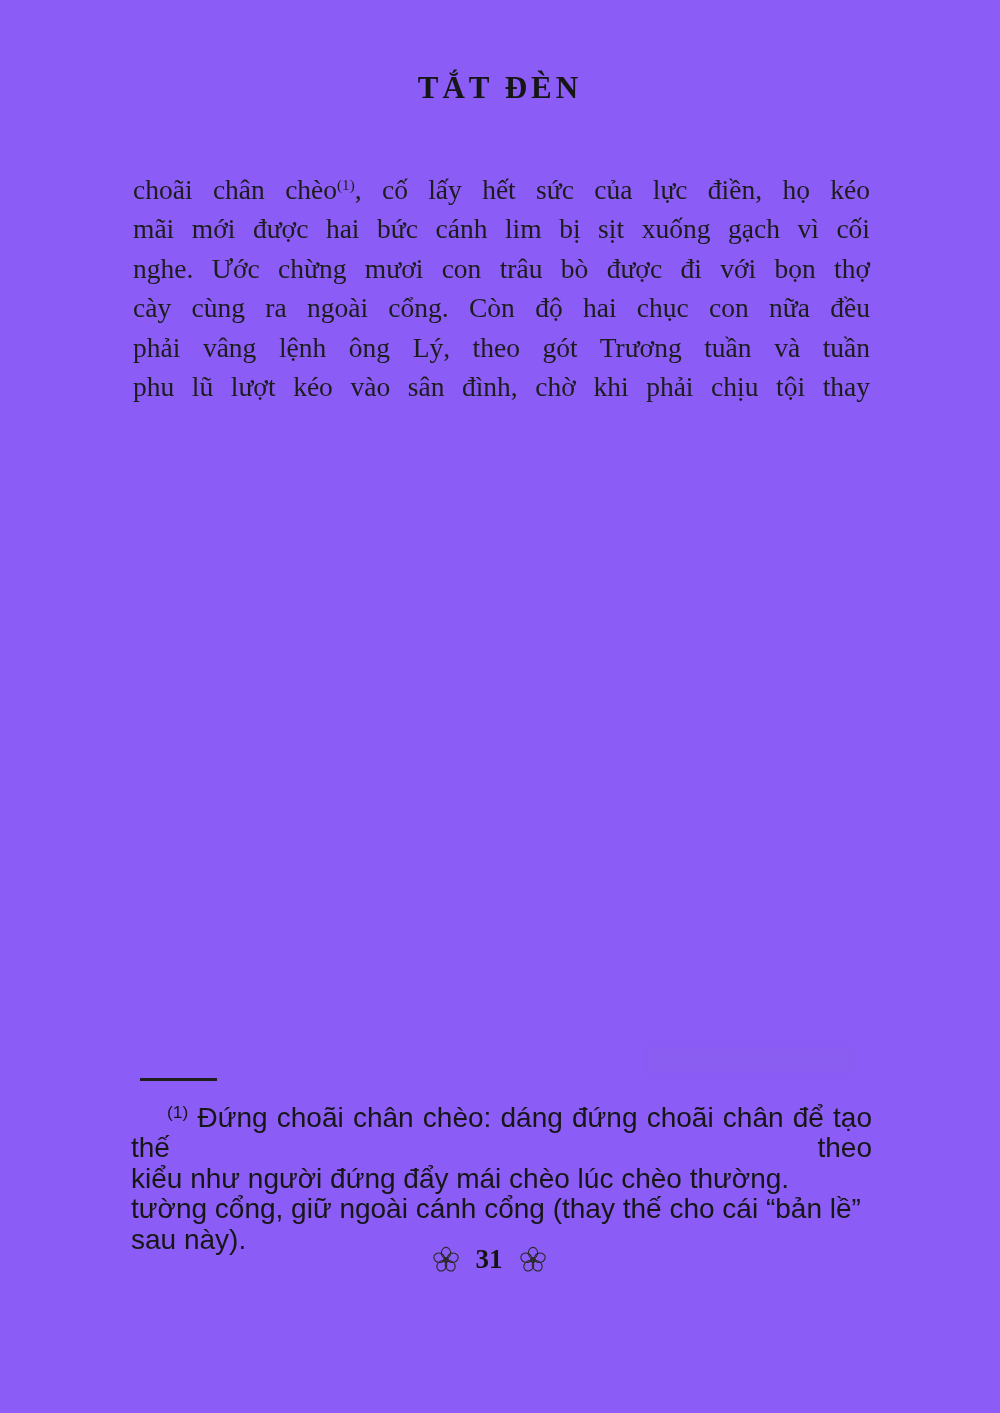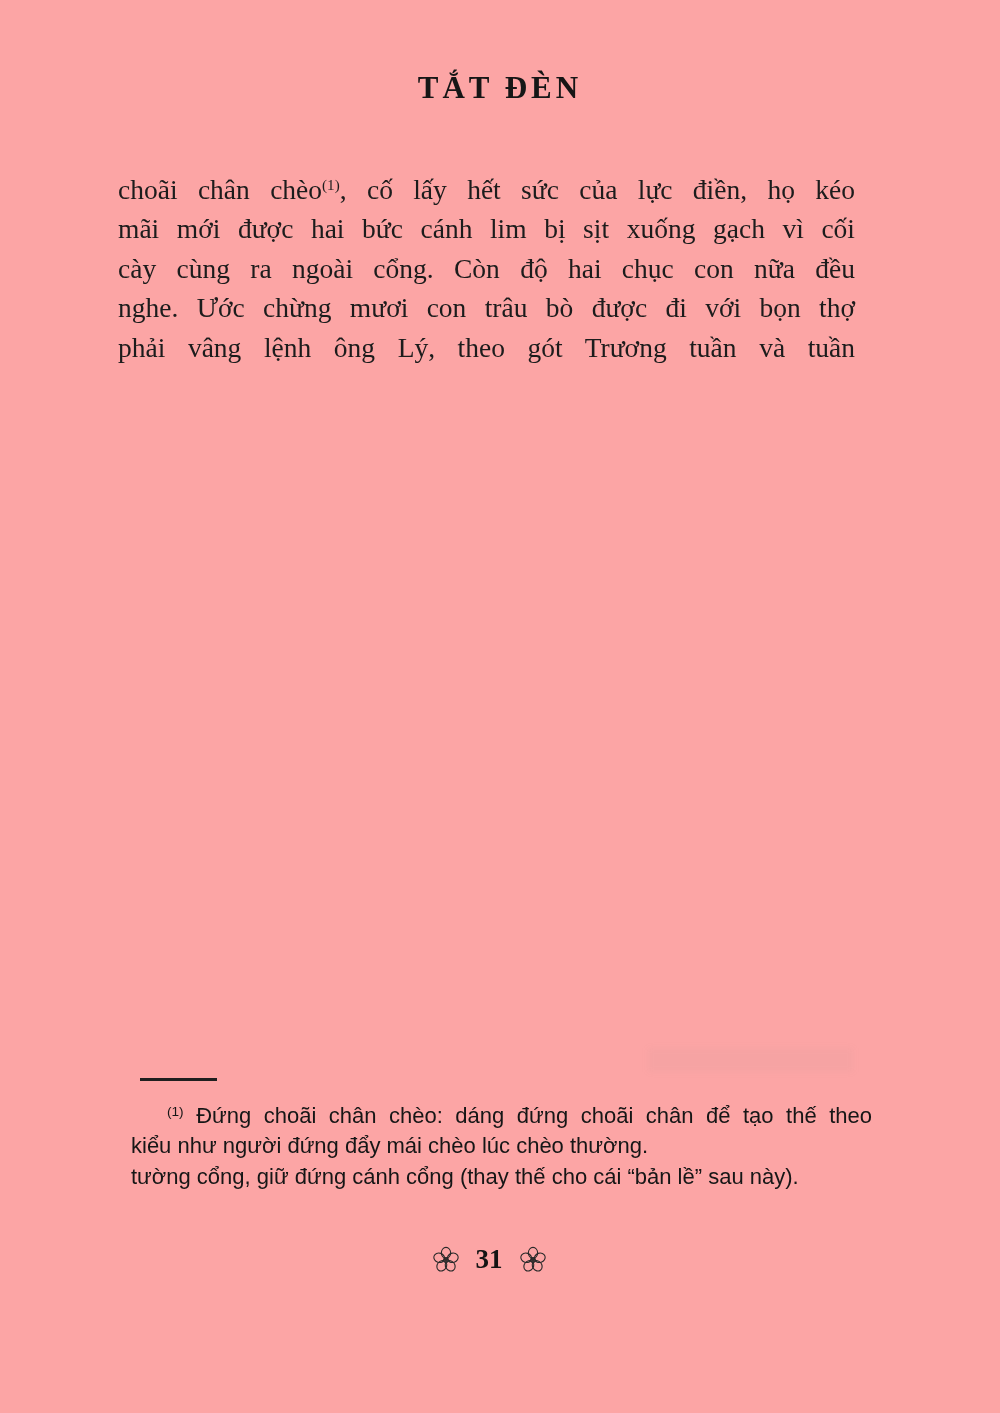--- a/index.html
+++ b/index.html
@@ -1,39 +1,39 @@
 <!DOCTYPE html>
 <html><head>
 <meta charset="utf-8">
 <style>
   html, body { margin: 0; padding: 0; background: #ffffff; }
   .page {
     position: relative;
     width: 1000px;
     height: 1413px;
-    background: #fca5a5;
+    background: #8b5cf6;
     color: #1b1b1b;
     font-family: "Liberation Serif", serif;
     overflow: hidden;
   }
   .book-title {
     position: absolute;
     top: 70px;
     left: 0;
     width: 100%;
     text-align: center;
     font-size: 31px;
     font-weight: 600;
     letter-spacing: 4px;
     color: #161616;
   }
   .body-text {
     position: absolute;
     top: 166px;
-    left: 118px;
+    left: 133px;
     width: 737px;
     font-size: 27.5px;
     line-height: 39.4px;
     color: #1c1c1c;
   }
   .bline { min-height: 39.4px; }
   .justify { text-align: justify; text-align-last: justify; text-justify: inter-word; }
   .sup {
     font-size: 0.55em;
     vertical-align: 0.6em;
@@ -55,21 +55,21 @@
     width: 77px;
     height: 3px;
     background: #1f1f1f;
   }
   .footnotes {
     position: absolute;
     top: 1097px;
     left: 131px;
     width: 741px;
     font-family: "Liberation Sans", sans-serif;
-    font-size: 22px;
+    font-size: 28px;
     line-height: 30.6px;
     color: #161616;
   }
   .fn-first { text-indent: 36px; }
   .fn-sup {
     font-size: 0.62em;
     vertical-align: 0.5em;
   }
   .fn-line:empty { display: none; }
   .footer {
@@ -95,36 +95,37 @@
 </head>
 <body>
 
 <div class="page">
 
   <div class="book-title">TẮT ĐÈN</div>
 
   <div class="body-text">
     <div class="bline justify"><span>choãi chân chèo</span><span class="sup">(1)</span><span>, cố lấy hết sức của lực điền, họ kéo</span></div>
     <div class="bline justify"><span>mãi mới được hai bức cánh lim bị sịt xuống gạch vì cối</span></div>
+    <div class="bline justify"><span>nghe. Ước chừng mươi con trâu bò được đi với bọn thợ</span></div>
     <div class="bline justify"><span>cày cùng ra ngoài cổng. Còn độ hai chục con nữa đều</span></div>
-    <div class="bline justify"><span>nghe. Ước chừng mươi con trâu bò được đi với bọn thợ</span></div>
     <div class="bline justify"><span>phải vâng lệnh ông Lý, theo gót Trương tuần và tuần</span></div>
+    <div class="bline justify"><span>phu lũ lượt kéo vào sân đình, chờ khi phải chịu tội thay</span></div>
   </div>
 
   <div class="showthrough"></div>
 
   <div class="fn-rule"></div>
 
   <div class="footnotes">
     <div>
       <div class="fn-line fn-first justify"><span class="fn-sup">(1)</span> <span>Đứng choãi chân chèo: dáng đứng choãi chân để tạo thế theo</span></div>
       <div class="fn-line">kiểu như người đứng đẩy mái chèo lúc chèo thường.</div>
     </div>
     <div>
-      <div class="fn-line">tường cổng, giữ đứng cánh cổng (thay thế  cho cái “bản lề” sau này).</div>
+      <div class="fn-line">tường cổng, giữ ngoài cánh cổng (thay thế  cho cái “bản lề” sau này).</div>
     </div>
   </div>
 
   <div class="footer">
     <svg class="flower" viewBox="0 0 40 40" xmlns="http://www.w3.org/2000/svg">
       <g fill="none" stroke="#2a2a2a" stroke-width="1.5">
         <ellipse cx="20" cy="10.5" rx="6.2" ry="7.3"></ellipse>
         <ellipse cx="20" cy="10.5" rx="6.2" ry="7.3" transform="rotate(72 20 20)"></ellipse>
         <ellipse cx="20" cy="10.5" rx="6.2" ry="7.3" transform="rotate(144 20 20)"></ellipse>
         <ellipse cx="20" cy="10.5" rx="6.2" ry="7.3" transform="rotate(216 20 20)"></ellipse>

